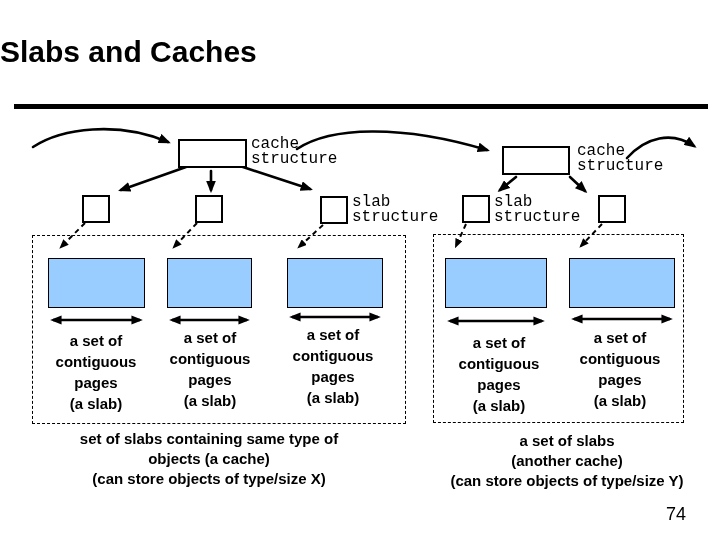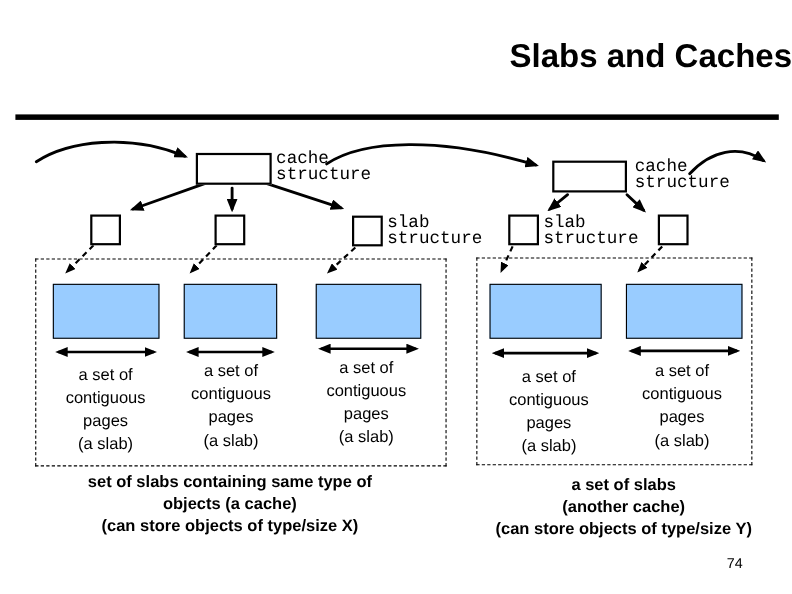--- a/index.html
+++ b/index.html
@@ -1,28 +1,28 @@
 <!DOCTYPE html>
 <html><head>
 <meta charset="utf-8">
 <style>
   html,body{margin:0;padding:0;background:#fff}
   .slide{position:relative;width:720px;height:540px;background:#ffffff;
          font-family:"Liberation Sans",sans-serif;color:#000;overflow:hidden}
   .abs{position:absolute}
-  .title{top:35px;left:0;width:720px;text-align:right;font-size:30px;font-weight:bold;letter-spacing:0}
+  .title{top:35px;left:0;width:720px;text-align:left;font-size:30px;font-weight:bold;letter-spacing:0}
   .rule{left:14px;top:104px;width:694px;height:5px;background:#000}
   .cachebox{border:2px solid #000;background:#fff;box-sizing:border-box}
   .square{width:28px;height:28px;border:2px solid #000;background:#fff;box-sizing:border-box}
   .mono{font-family:"Liberation Mono","DejaVu Sans Mono",monospace;font-size:16px;line-height:15px}
   .dashedbox{border:1px dashed #000;box-sizing:border-box}
   .prect{height:50px;border:1.5px solid #000;box-sizing:border-box}
-  .plabel{width:130px;text-align:center;font-size:15px;font-weight:normal;line-height:21px}
+  .plabel{width:130px;text-align:center;font-size:15px;font-weight:bold;line-height:21px}
   .caption{text-align:center;font-size:15px;font-weight:bold;line-height:20px}
-  .pagenum{font-size:13px;text-align:center;width:36px}
+  .pagenum{font-size:18px;text-align:right;width:36px}
   svg.overlay{position:absolute;left:0;top:0;width:720px;height:540px;pointer-events:none}
   .ln{stroke:#000;stroke-width:2.6;fill:none;stroke-linecap:round}
   .dash{stroke:#000;stroke-width:2;fill:none;stroke-dasharray:5 4}
   .dbl{stroke:#000;stroke-width:2.4;fill:none}
 </style>
 </head>
 <body>
 
 <div class="slide">
 

